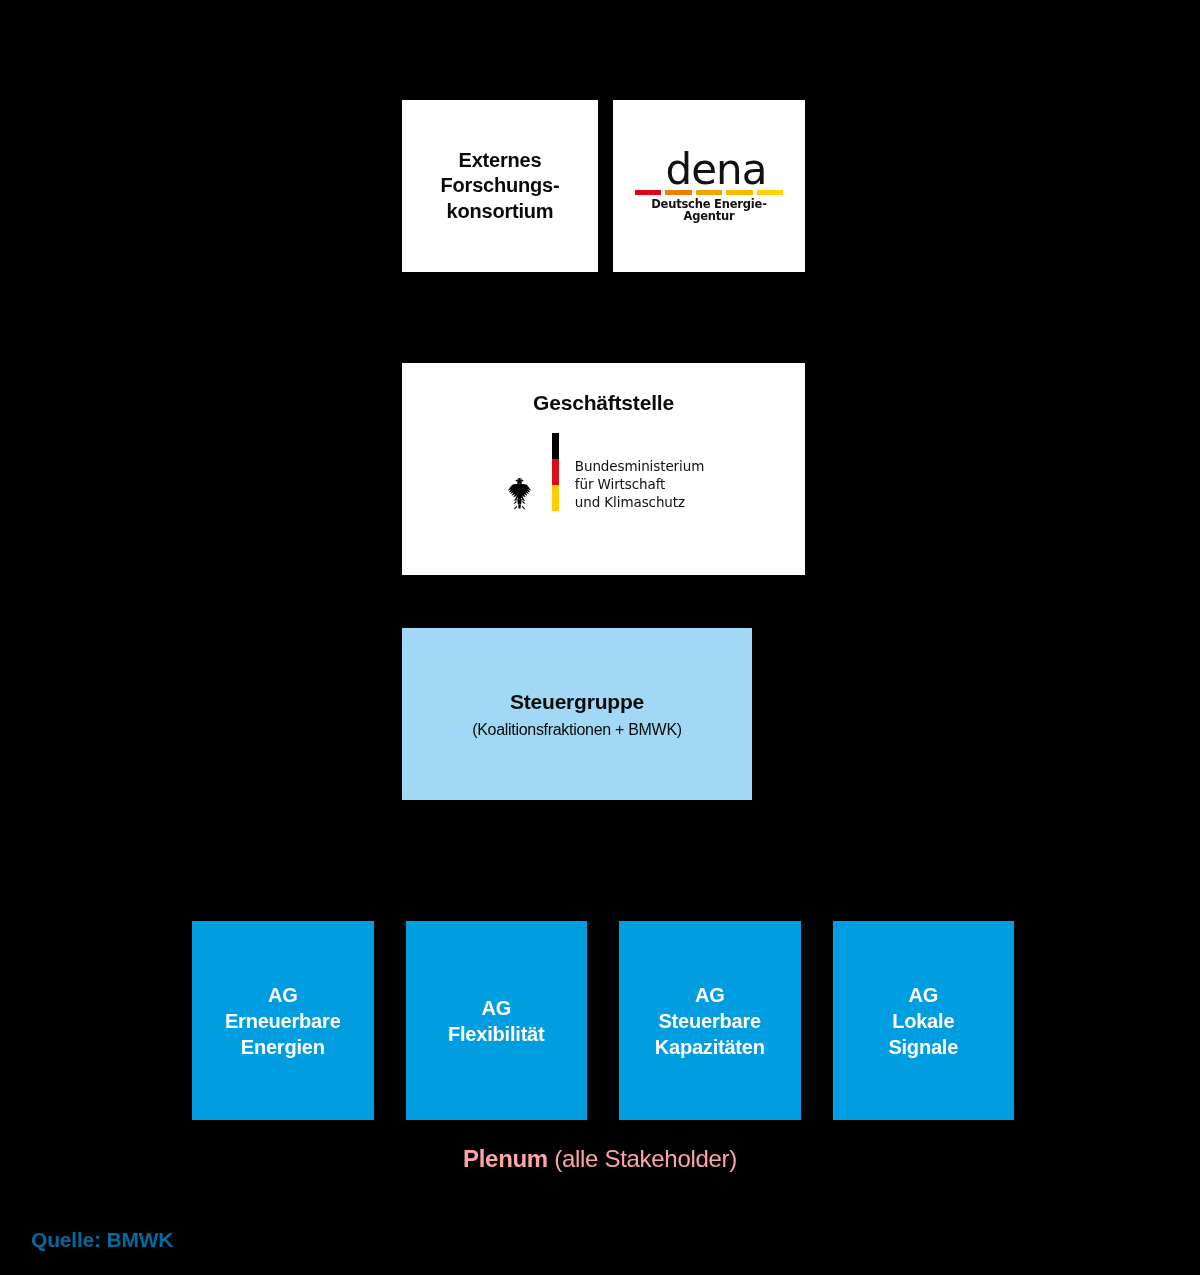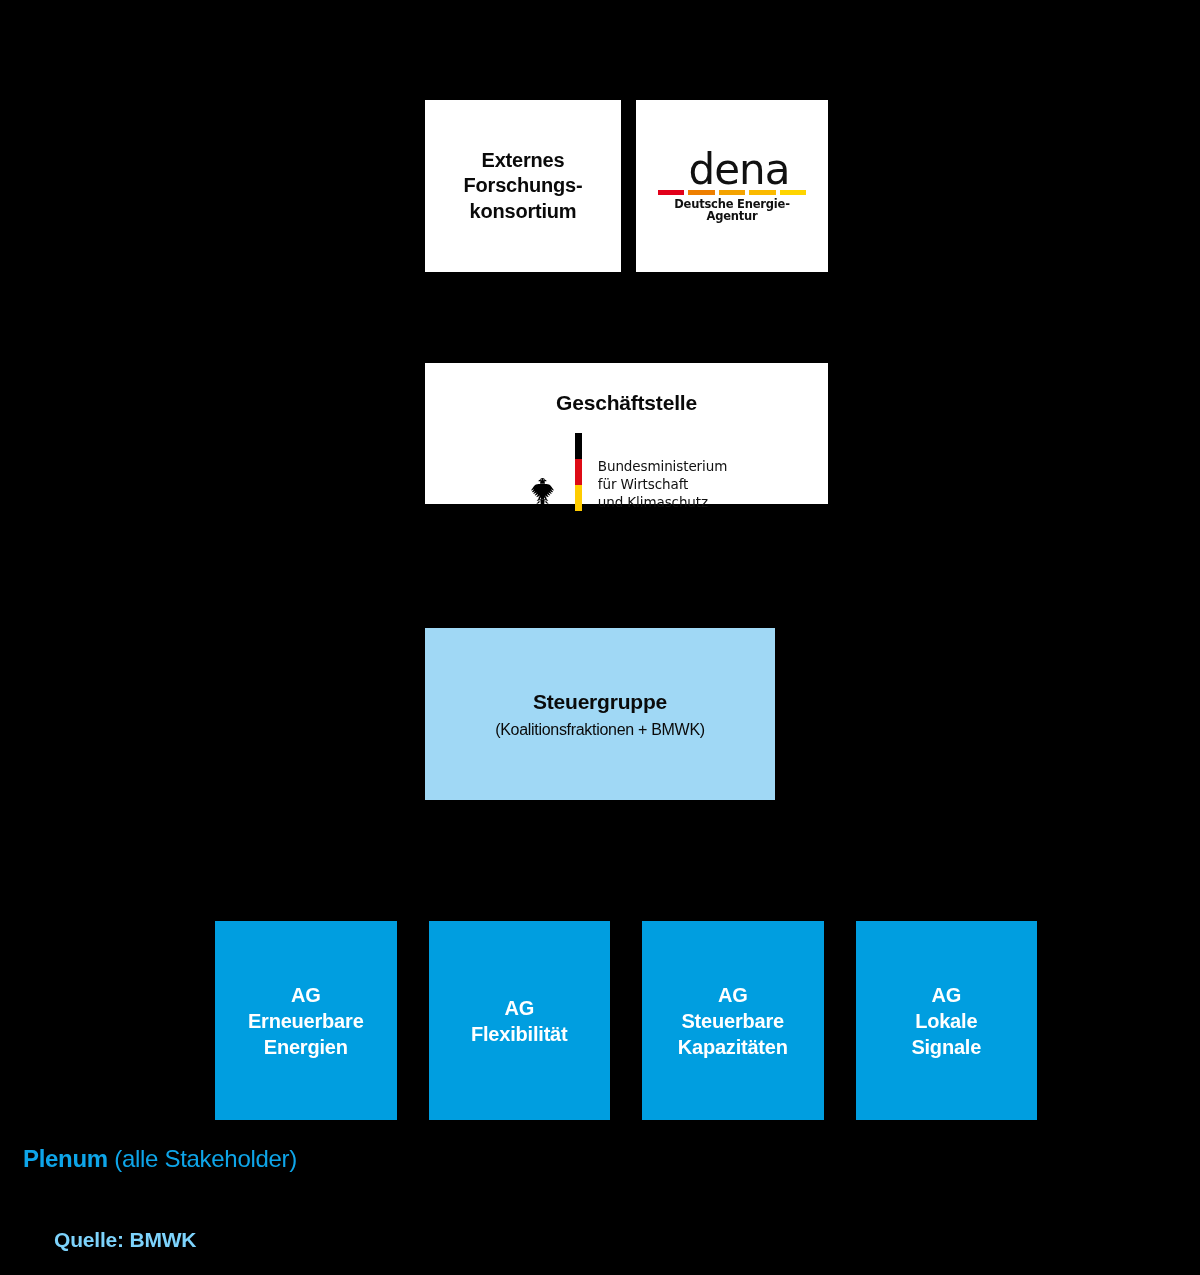--- a/index.html
+++ b/index.html
@@ -12,21 +12,20 @@
     height: 1275px;
     position: relative;
     overflow: hidden;
     font-family: "Liberation Sans", sans-serif;
     -webkit-font-smoothing: antialiased;
   }
 
   .stage {
     position: absolute;
     inset: 0;
-    margin-left: 23px;
   }
 
   
   .box {
     position: absolute;
     box-sizing: border-box;
     display: flex;
     flex-direction: column;
     align-items: center;
     justify-content: center;
@@ -97,21 +96,21 @@
     color: #111111;
     letter-spacing: -0.2px;
     line-height: 1;
   }
 
   
   #geschaeftstelle-box {
     left: 402px;
     top: 363px;
     width: 403px;
-    height: 141px;
+    height: 212px;
     justify-content: flex-start;
     padding-top: 28px;
   }
   #geschaeftstelle-title {
     font-size: 21px;
     font-weight: bold;
     letter-spacing: -0.2px;
     margin-bottom: 18px;
   }
 
@@ -197,40 +196,40 @@
     letter-spacing: -0.2px;
     white-space: pre-line;
   }
 
   
   #plenum-caption {
     position: absolute;
     left: 0;
     top: 1145px;
     width: 1200px;
-    text-align: left;
+    text-align: center;
     font-size: 24px;
-    color: #0ea5e9;
+    color: #fca5a5;
     letter-spacing: -0.3px;
   }
   #plenum-caption .strong {
     font-weight: bold;
   }
   #plenum-caption .light {
     font-weight: normal;
   }
 
   
   #source-note {
     position: absolute;
     left: 31px;
     top: 1228px;
     font-size: 21px;
     font-weight: bold;
-    color: #7dd3fc;
+    color: #0369a1;
     letter-spacing: -0.2px;
   }
 </style>
 </head>
 <body>
 
 <div class="stage">
 
   <div class="box box-white" id="consortium-box">
     <div id="consortium-label">Externes

